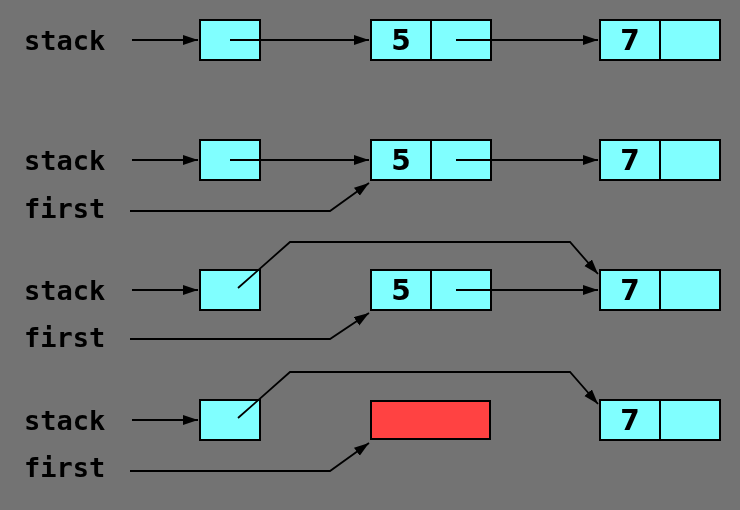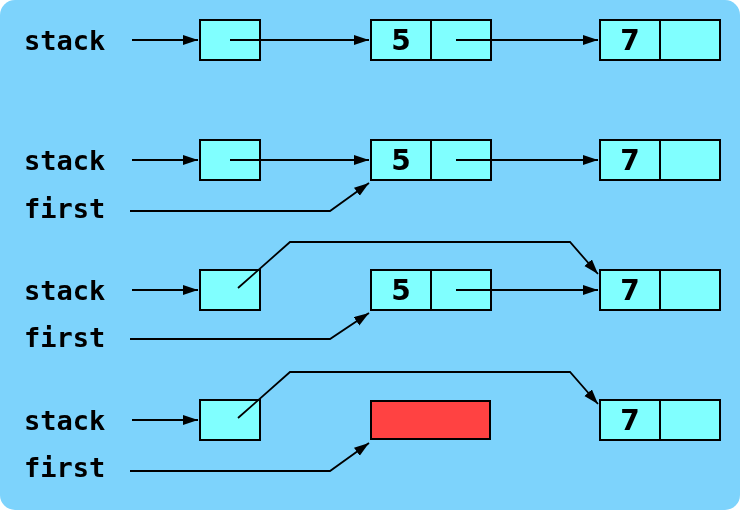--- a/index.html
+++ b/index.html
@@ -7,22 +7,21 @@
     padding: 0;
     background: #ffffff;
     width: 740px;
     height: 510px;
     overflow: hidden;
   }
   .canvas-wrap {
     position: relative;
     width: 740px;
     height: 510px;
-    background: #7dd3fc;
-    border-radius: 15px;
+    background: #737373;
   }
   svg { display: block; }
   .lbl {
     font-family: "DejaVu Sans Mono", "Liberation Mono", monospace;
     font-weight: bold;
     font-size: 27px;
     fill: #000000;
   }
   .val {
     font-family: "DejaVu Sans", "Liberation Sans", sans-serif;

